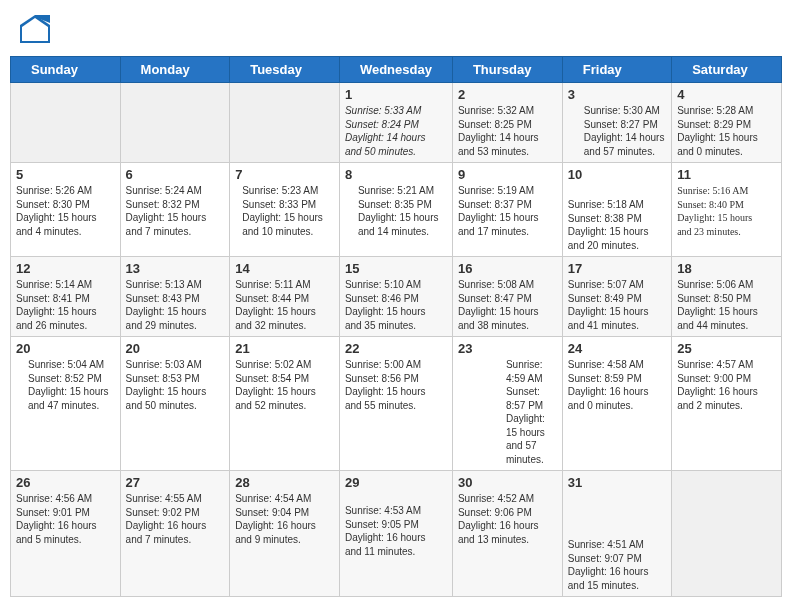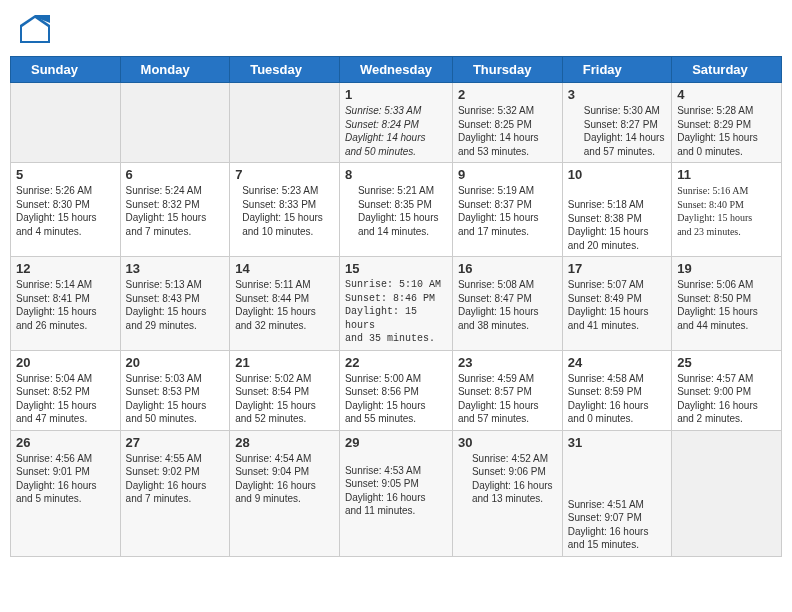--- a/index.html
+++ b/index.html
@@ -233,51 +233,51 @@
         </td>
         <td>
           <span class="day-num">14</span>
           <div class="day-info" style="white-space: pre-line;">Sunrise: 5:11 AM
 Sunset: 8:44 PM
 Daylight: 15 hours
 and 32 minutes.</div>
         </td>
         <td>
           <span class="day-num">15</span>
-          <div class="day-info" style="white-space: pre-line; font-family: Liberation Mono, monospace;">Sunrise: 5:10 AM
+          <div class="day-info" style="white-space: pre-line;">Sunrise: 5:10 AM
 Sunset: 8:46 PM
 Daylight: 15 hours
 and 35 minutes.</div>
         </td>
         <td>
           <span class="day-num">16</span>
           <div class="day-info" style="white-space: pre-line;">Sunrise: 5:08 AM
 Sunset: 8:47 PM
 Daylight: 15 hours
 and 38 minutes.</div>
         </td>
         <td>
           <span class="day-num">17</span>
           <div class="day-info" style="white-space: pre-line;">Sunrise: 5:07 AM
 Sunset: 8:49 PM
 Daylight: 15 hours
 and 41 minutes.</div>
         </td>
         <td>
-          <span class="day-num">19</span>
+          <span class="day-num">18</span>
           <div class="day-info" style="white-space: pre-line;">Sunrise: 5:06 AM
 Sunset: 8:50 PM
 Daylight: 15 hours
 and 44 minutes.</div>
         </td>
       </tr>
       <tr>
         <td>
           <span class="day-num">20</span>
-          <div class="day-info" style="white-space: pre-line;">Sunrise: 5:04 AM
+          <div class="day-info" style="white-space: pre-line; margin-left: 12px;">Sunrise: 5:04 AM
 Sunset: 8:52 PM
 Daylight: 15 hours
 and 47 minutes.</div>
         </td>
         <td>
           <span class="day-num">20</span>
           <div class="day-info" style="white-space: pre-line;">Sunrise: 5:03 AM
 Sunset: 8:53 PM
 Daylight: 15 hours
 and 50 minutes.</div>
@@ -291,21 +291,21 @@
         </td>
         <td>
           <span class="day-num">22</span>
           <div class="day-info" style="white-space: pre-line;">Sunrise: 5:00 AM
 Sunset: 8:56 PM
 Daylight: 15 hours
 and 55 minutes.</div>
         </td>
         <td>
           <span class="day-num">23</span>
-          <div class="day-info" style="white-space: pre-line;">Sunrise: 4:59 AM
+          <div class="day-info" style="white-space: pre-line; margin-left: 48px;">Sunrise: 4:59 AM
 Sunset: 8:57 PM
 Daylight: 15 hours
 and 57 minutes.</div>
         </td>
         <td>
           <span class="day-num">24</span>
           <div class="day-info" style="white-space: pre-line;">Sunrise: 4:58 AM
 Sunset: 8:59 PM
 Daylight: 16 hours
 and 0 minutes.</div>
@@ -342,21 +342,21 @@
         </td>
         <td>
           <span class="day-num">29</span>
           <div class="day-info" style="white-space: pre-line; margin-top: 14px;">Sunrise: 4:53 AM
 Sunset: 9:05 PM
 Daylight: 16 hours
 and 11 minutes.</div>
         </td>
         <td>
           <span class="day-num">30</span>
-          <div class="day-info" style="white-space: pre-line; margin-left: 14px;">Sunrise: 4:52 AM
+          <div class="day-info" style="white-space: pre-line;">Sunrise: 4:52 AM
 Sunset: 9:06 PM
 Daylight: 16 hours
 and 13 minutes.</div>
         </td>
         <td>
           <span class="day-num">31</span>
           <div class="day-info" style="white-space: pre-line; margin-top: 48px;">Sunrise: 4:51 AM
 Sunset: 9:07 PM
 Daylight: 16 hours
 and 15 minutes.</div>

